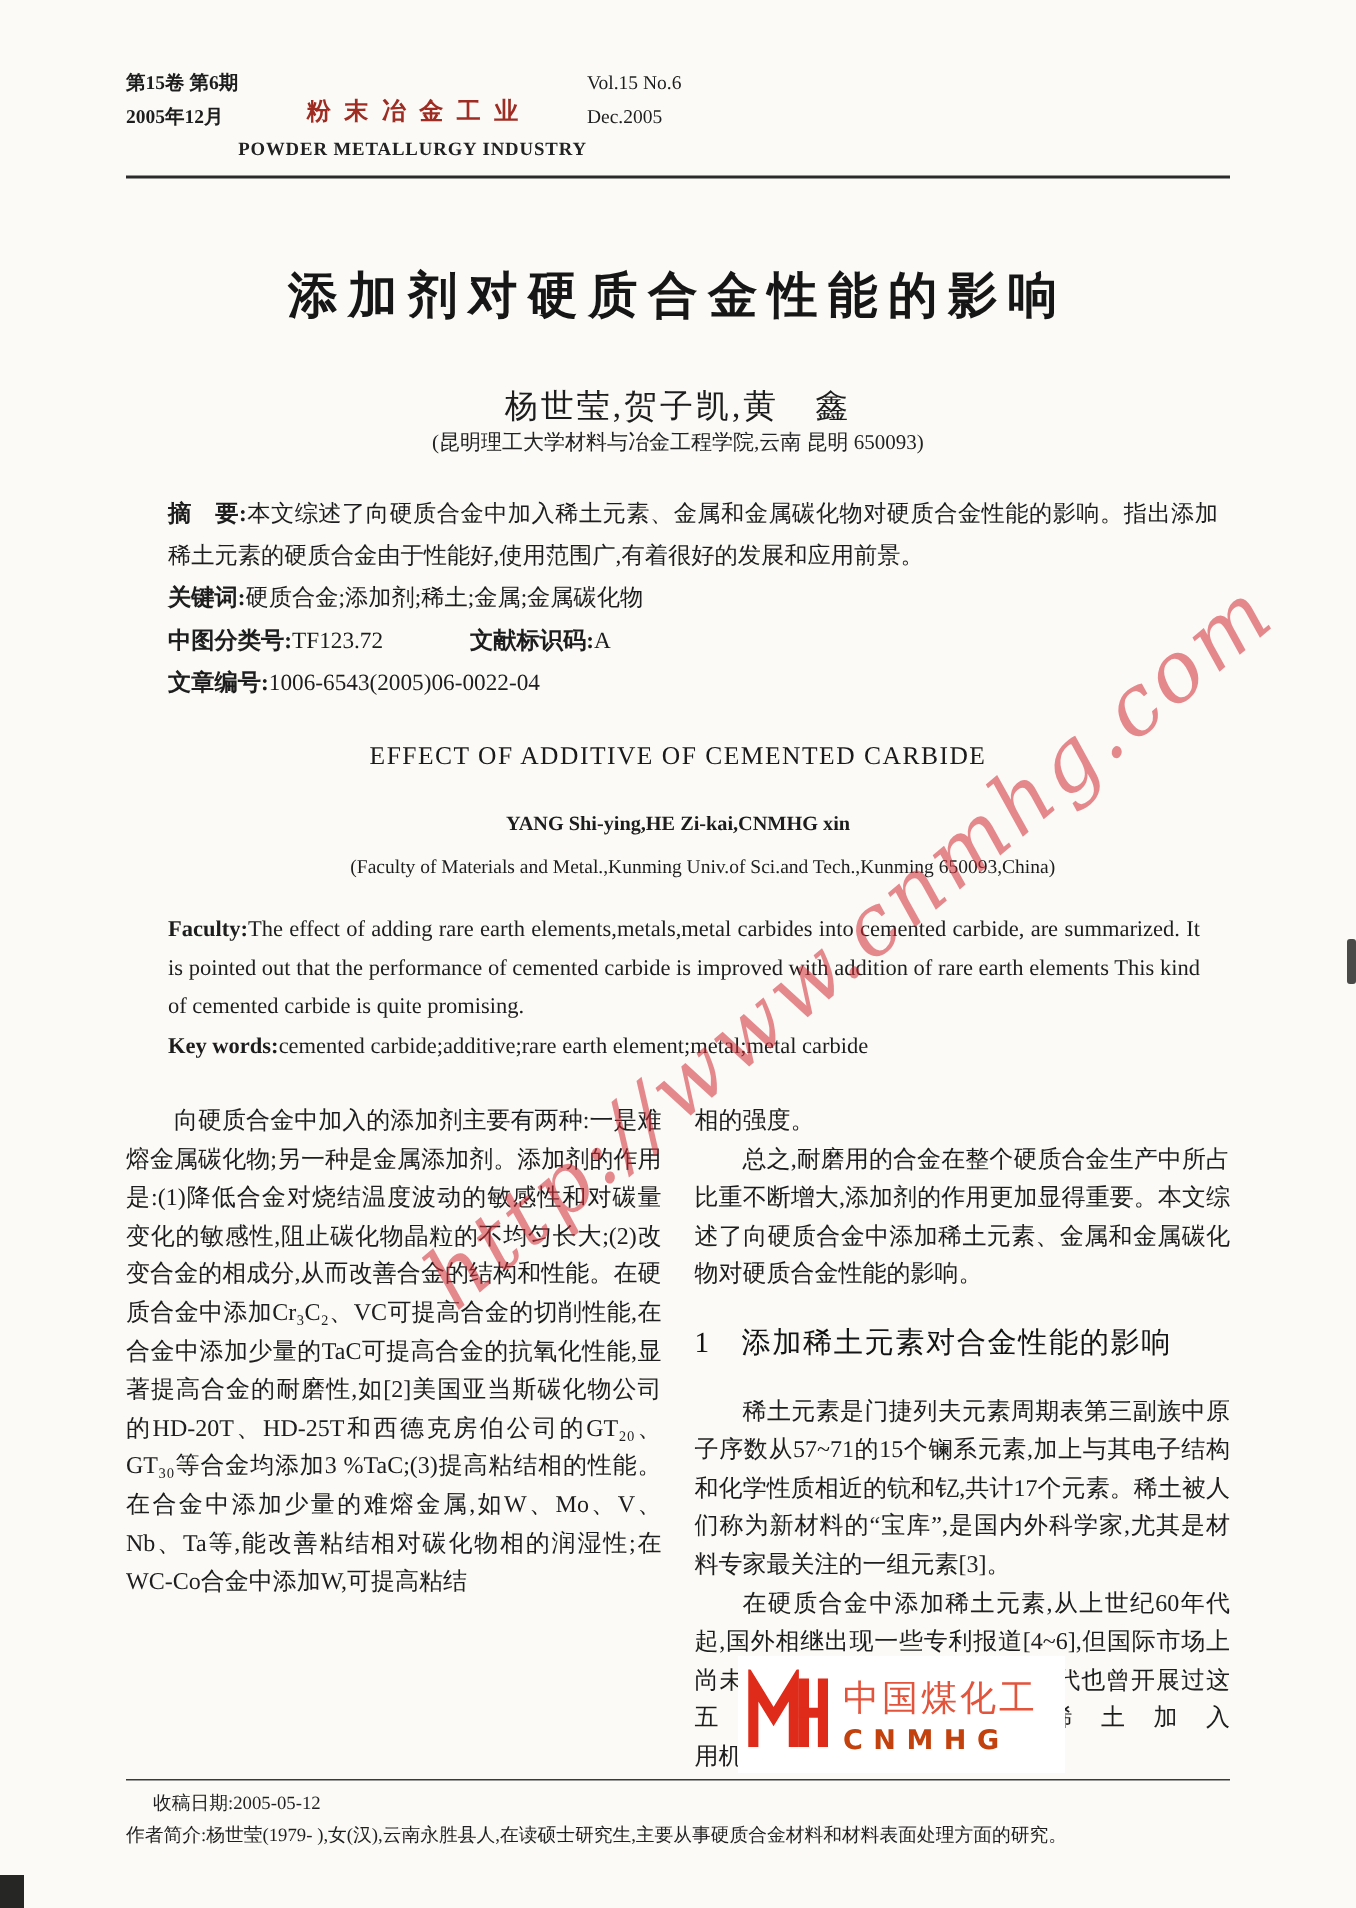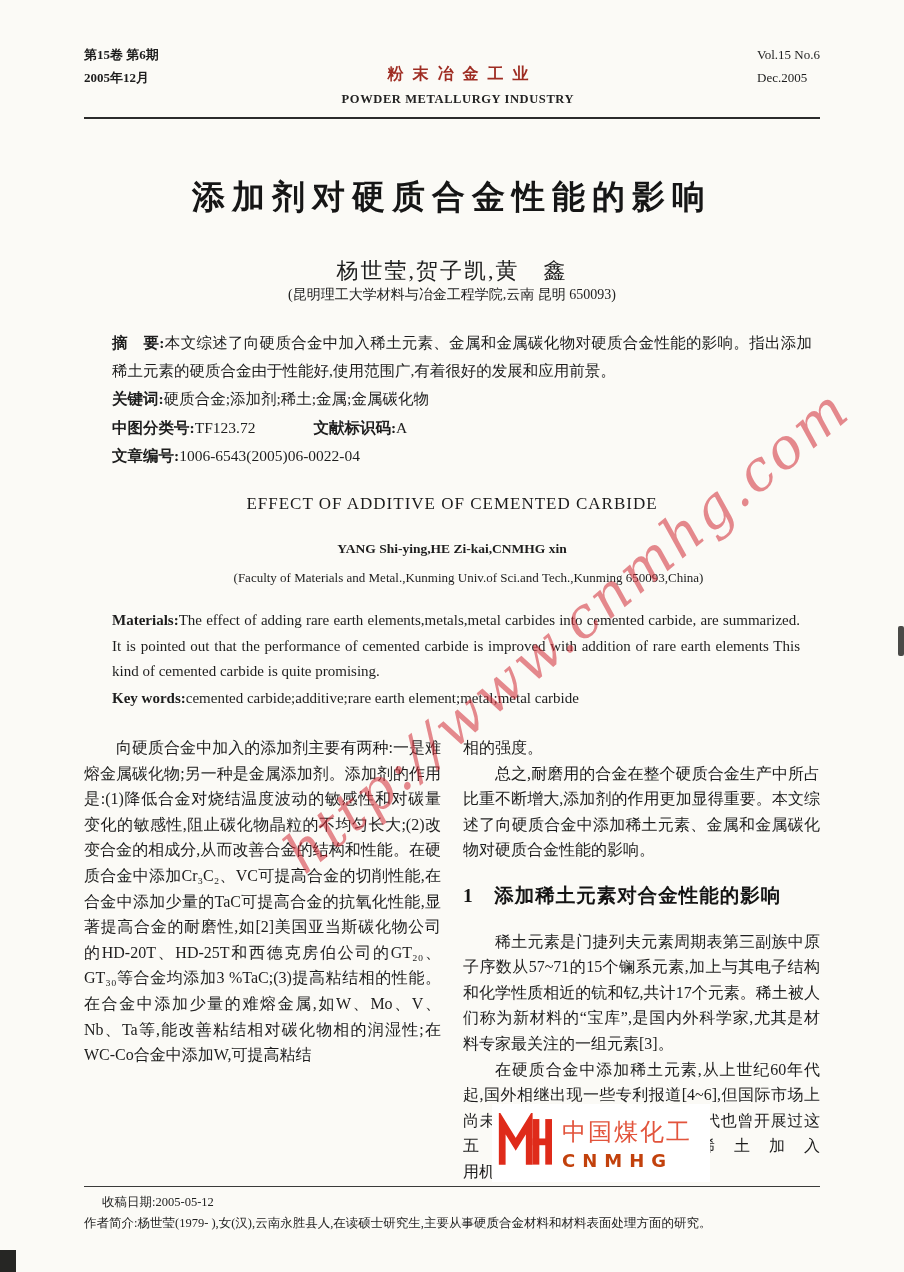--- a/index.html
+++ b/index.html
@@ -6,21 +6,21 @@
   html, body { width:904px; }
   body {
     width:904px; height:1272px;
     background:#fbfaf6;
     color:#1d1d1d;
     font-family:"Liberation Serif","DejaVu Serif",serif;
     position:relative;
     overflow:hidden;
   }
   
-  .masthead { display:flex; justify-content:space-between; align-items:flex-start; padding:44px 84px 0 84px; }
+  .masthead { display:flex; align-items:flex-start; padding:44px 84px 0 84px; }
   .mast-left, .mast-right { font-size:13px; line-height:1.75; font-weight:bold; white-space:nowrap; }
   .mast-right { font-weight:normal; }
   .mast-center { text-align:center;margin-top:20px; }
   .journal-cn { font-size:16px; font-weight:bold; color:#9e2c22; letter-spacing:9px; padding-left:9px; }
   .journal-en { font-size:12.5px; font-weight:bold; letter-spacing:0.6px; margin-top:7px; color:#222; }
   .mast-rule { height:2px; background:#2b2b2b; margin:10px 84px 0 84px; }
 
   
   .article-title { text-align:center; font-size:33px; font-weight:600; letter-spacing:7px; margin-top:56px; color:#161616; }
   .authors { text-align:center; font-size:22px; margin-top:36px; letter-spacing:2px; }
@@ -37,21 +37,21 @@
   .en-authors { text-align:center; font-size:13.5px; font-weight:bold; margin-top:27px; }
   .en-affil { text-align:center; font-size:13px; margin-top:13px;padding-left:33px; }
   .en-abstract { margin:22px 104px 0 112px; font-size:15px; line-height:1.7; text-align:justify; }
   .en-keywords { margin:1px 104px 0 112px; font-size:15px; line-height:1.7; }
 
   
   .columns { display:flex; gap:22px; margin:24px 84px 0 84px; }
   .col { flex:1; font-size:16px; line-height:25.6px; text-align:justify; }
   .col p { margin:0; }
   .indent { text-indent:2em; }
-  .sec-heading { font-size:19.5px; font-weight:bold; margin:20px 0 20px 0; letter-spacing:1px; color:#141414; }
+  .sec-heading { font-size:19.5px; font-weight:normal; margin:20px 0 20px 0; letter-spacing:1px; color:#141414; }
 
   
   .page-footer { position:absolute; left:84px; right:84px; top:1186px; font-size:12.5px; line-height:1.7; color:#1f1f1f; }
   .foot-rule { height:1px; background:#3a3a3a; margin-bottom:5px; }
   .foot-received { padding-left:18px; }
 
   
   .watermark-url {
     position:absolute; left:208px; top:598px;
     font-size:56px; font-style:italic; letter-spacing:3px;
@@ -99,21 +99,21 @@
 <div class="cn-abstract">
   <p><span class="lbl">摘　要:</span><span>本文综述了向硬质合金中加入稀土元素、金属和金属碳化物对硬质合金性能的影响。指出添加稀土元素的硬质合金由于性能好,使用范围广,有着很好的发展和应用前景。</span></p>
   <p><span class="lbl">关键词:</span><span>硬质合金;添加剂;稀土;金属;金属碳化物</span></p>
   <p><span class="lbl">中图分类号:</span><span>TF123.72</span><span class="gap"></span><span class="lbl">文献标识码:</span><span>A</span></p>
   <p><span class="lbl">文章编号:</span><span>1006-6543(2005)06-0022-04</span></p>
 </div>
 
 <div class="en-title">EFFECT OF ADDITIVE OF CEMENTED CARBIDE</div>
 <div class="en-authors">YANG Shi-ying,HE Zi-kai,CNMHG xin</div>
 <div class="en-affil">(Faculty of Materials and Metal.,Kunming Univ.of Sci.and Tech.,Kunming 650093,China)</div>
-<p class="en-abstract"><span class="lbl">Materials:</span><span>The effect of adding rare earth elements,metals,metal carbides into cemented carbide, are summarized. It is pointed out that the performance of cemented carbide is improved with addition of rare earth elements This kind of cemented carbide is quite promising.</span></p>
+<p class="en-abstract"><span class="lbl">Faculty:</span><span>The effect of adding rare earth elements,metals,metal carbides into cemented carbide, are summarized. It is pointed out that the performance of cemented carbide is improved with addition of rare earth elements This kind of cemented carbide is quite promising.</span></p>
 <p class="en-keywords"><span class="lbl">Key words:</span><span>cemented carbide;additive;rare earth element;metal;metal carbide</span></p>
 
 <div class="columns">
   <div class="col">
     <p class="indent">向硬质合金中加入的添加剂主要有两种:一是难熔金属碳化物;另一种是金属添加剂。添加剂的作用是:(1)降低合金对烧结温度波动的敏感性和对碳量变化的敏感性,阻止碳化物晶粒的不均匀长大;(2)改变合金的相成分,从而改善合金的结构和性能。在硬质合金中添加Cr₃C₂、VC可提高合金的切削性能,在合金中添加少量的TaC可提高合金的抗氧化性能,显著提高合金的耐磨性,如[2]美国亚当斯碳化物公司的HD-20T、HD-25T和西德克房伯公司的GT₂₀、GT₃₀等合金均添加3 %TaC;(3)提高粘结相的性能。在合金中添加少量的难熔金属,如W、Mo、V、Nb、Ta等,能改善粘结相对碳化物相的润湿性;在WC-Co合金中添加W,可提高粘结</p>
   </div>
   <div class="col">
     <p>相的强度。</p>
     <p class="indent">总之,耐磨用的合金在整个硬质合金生产中所占比重不断增大,添加剂的作用更加显得重要。本文综述了向硬质合金中添加稀土元素、金属和金属碳化物对硬质合金性能的影响。</p>
     <h2 class="sec-heading">1　添加稀土元素对合金性能的影响</h2>

